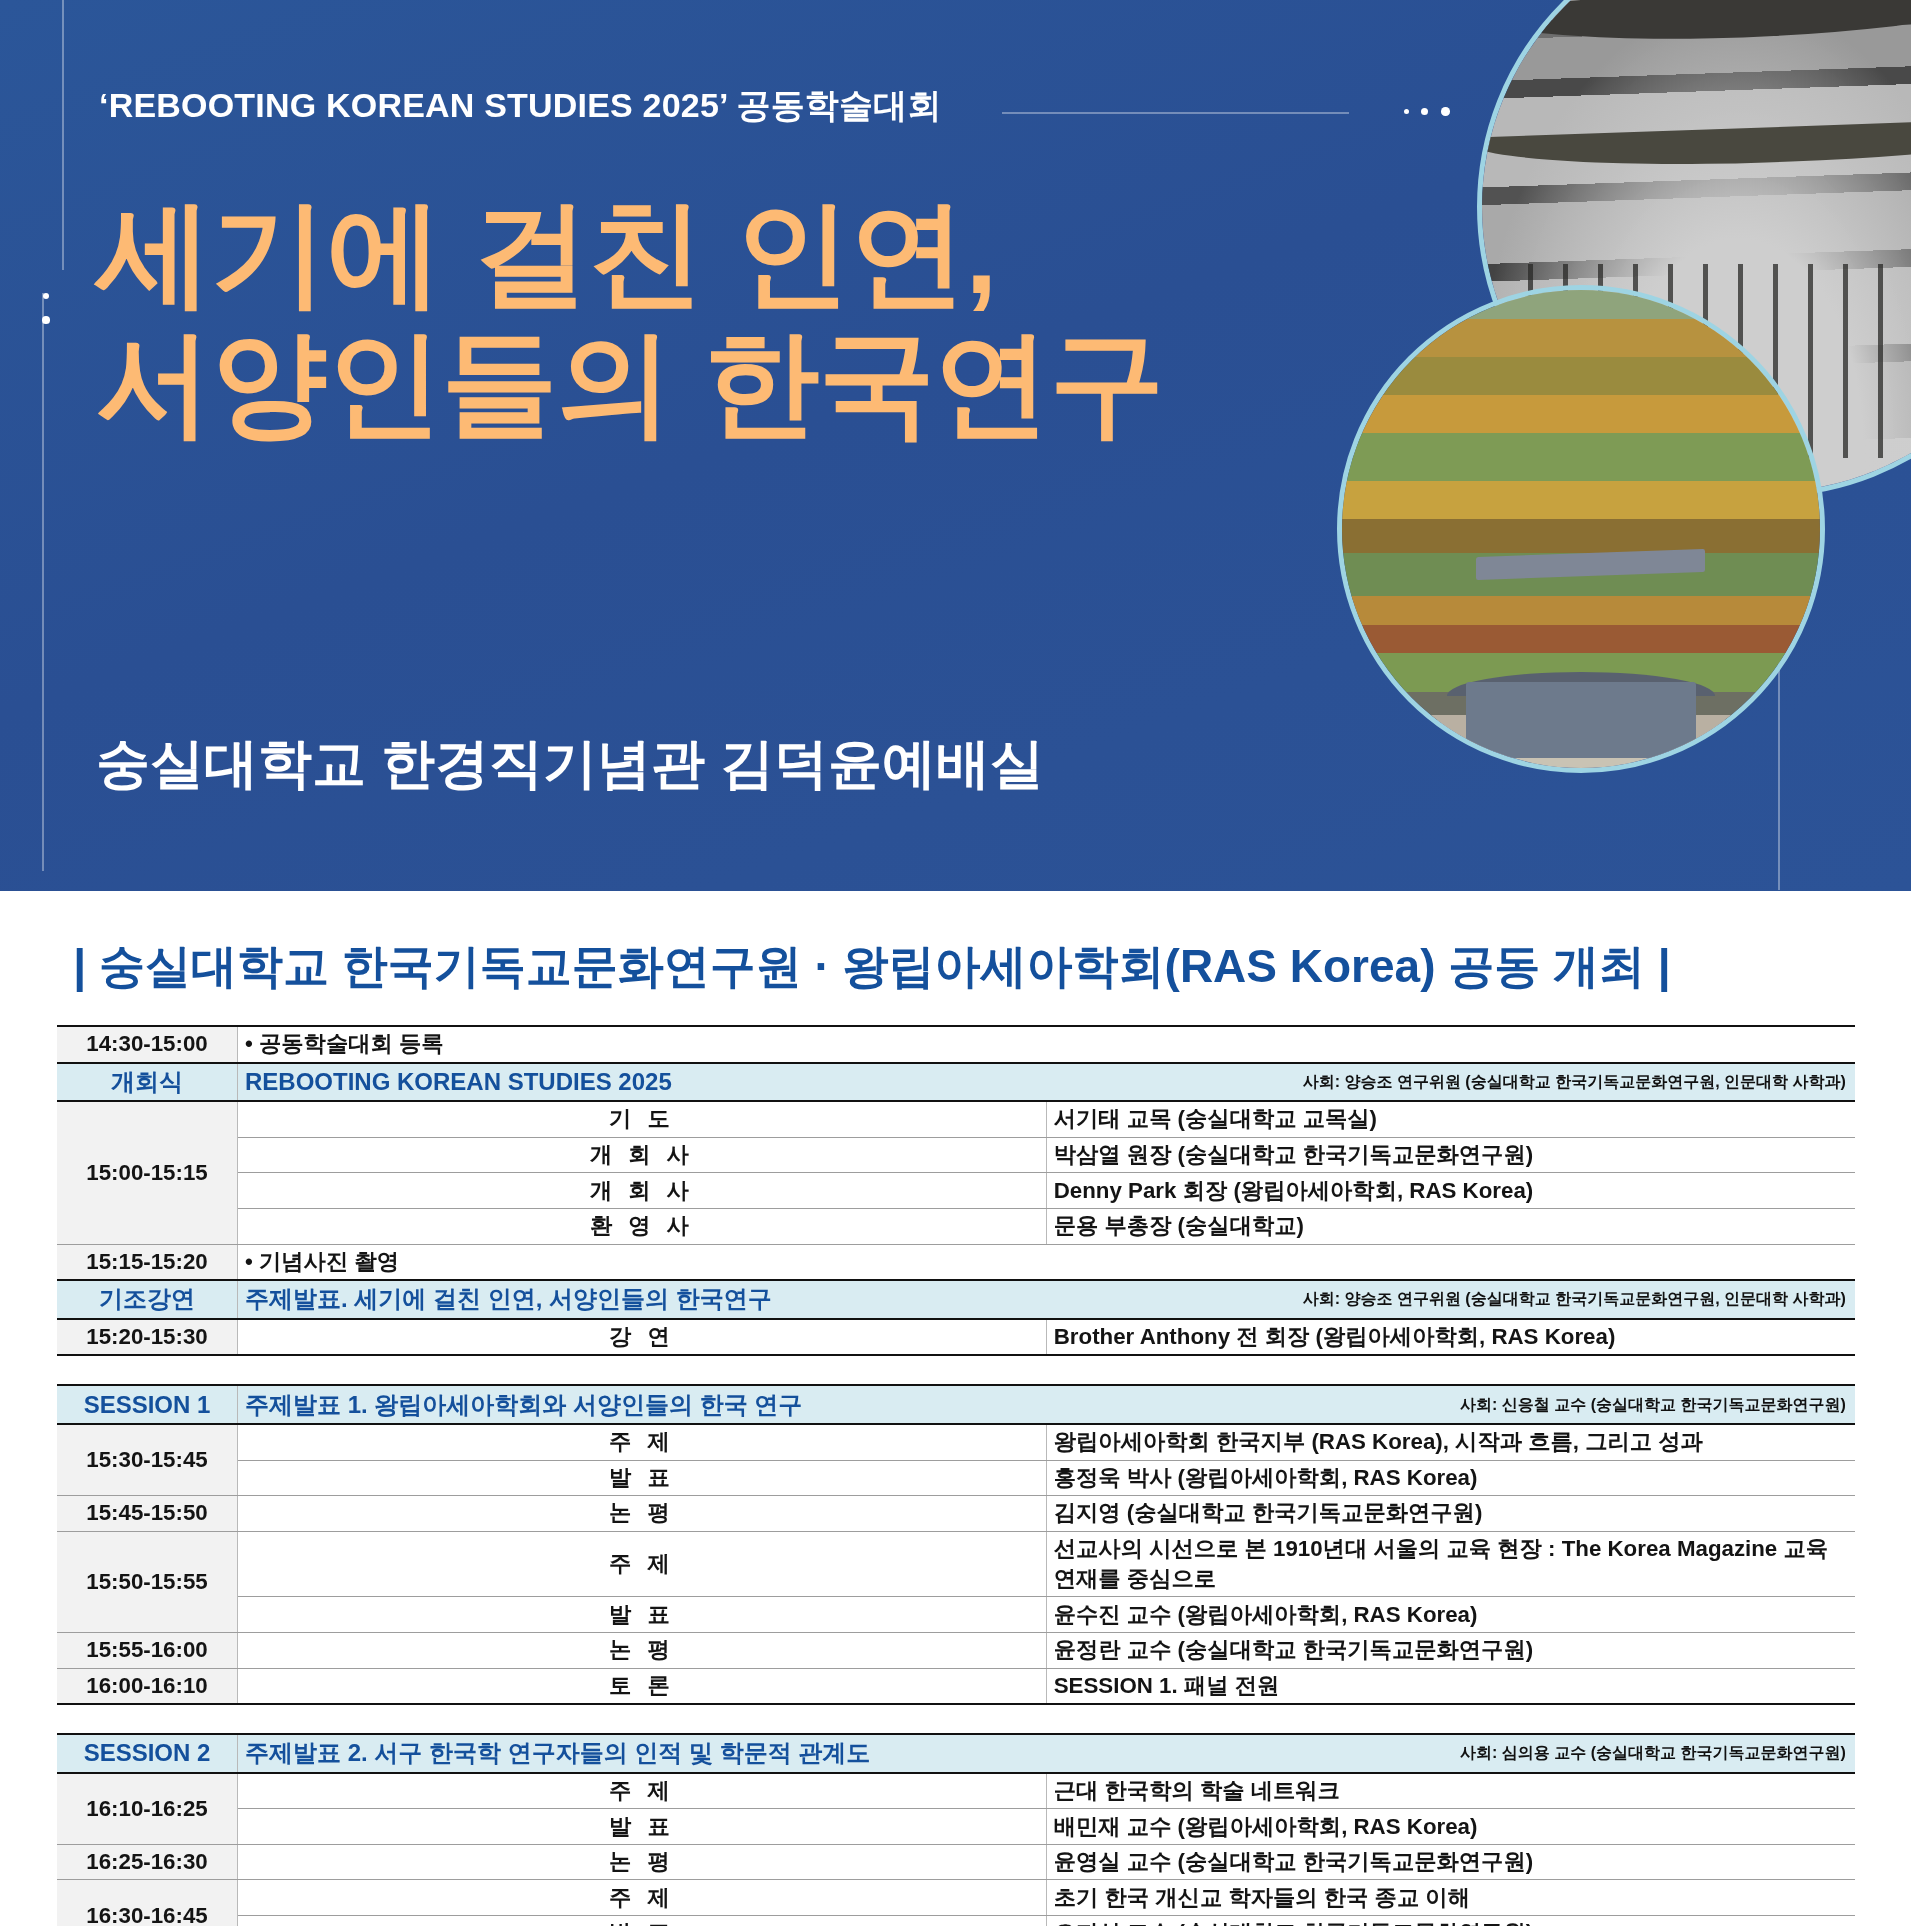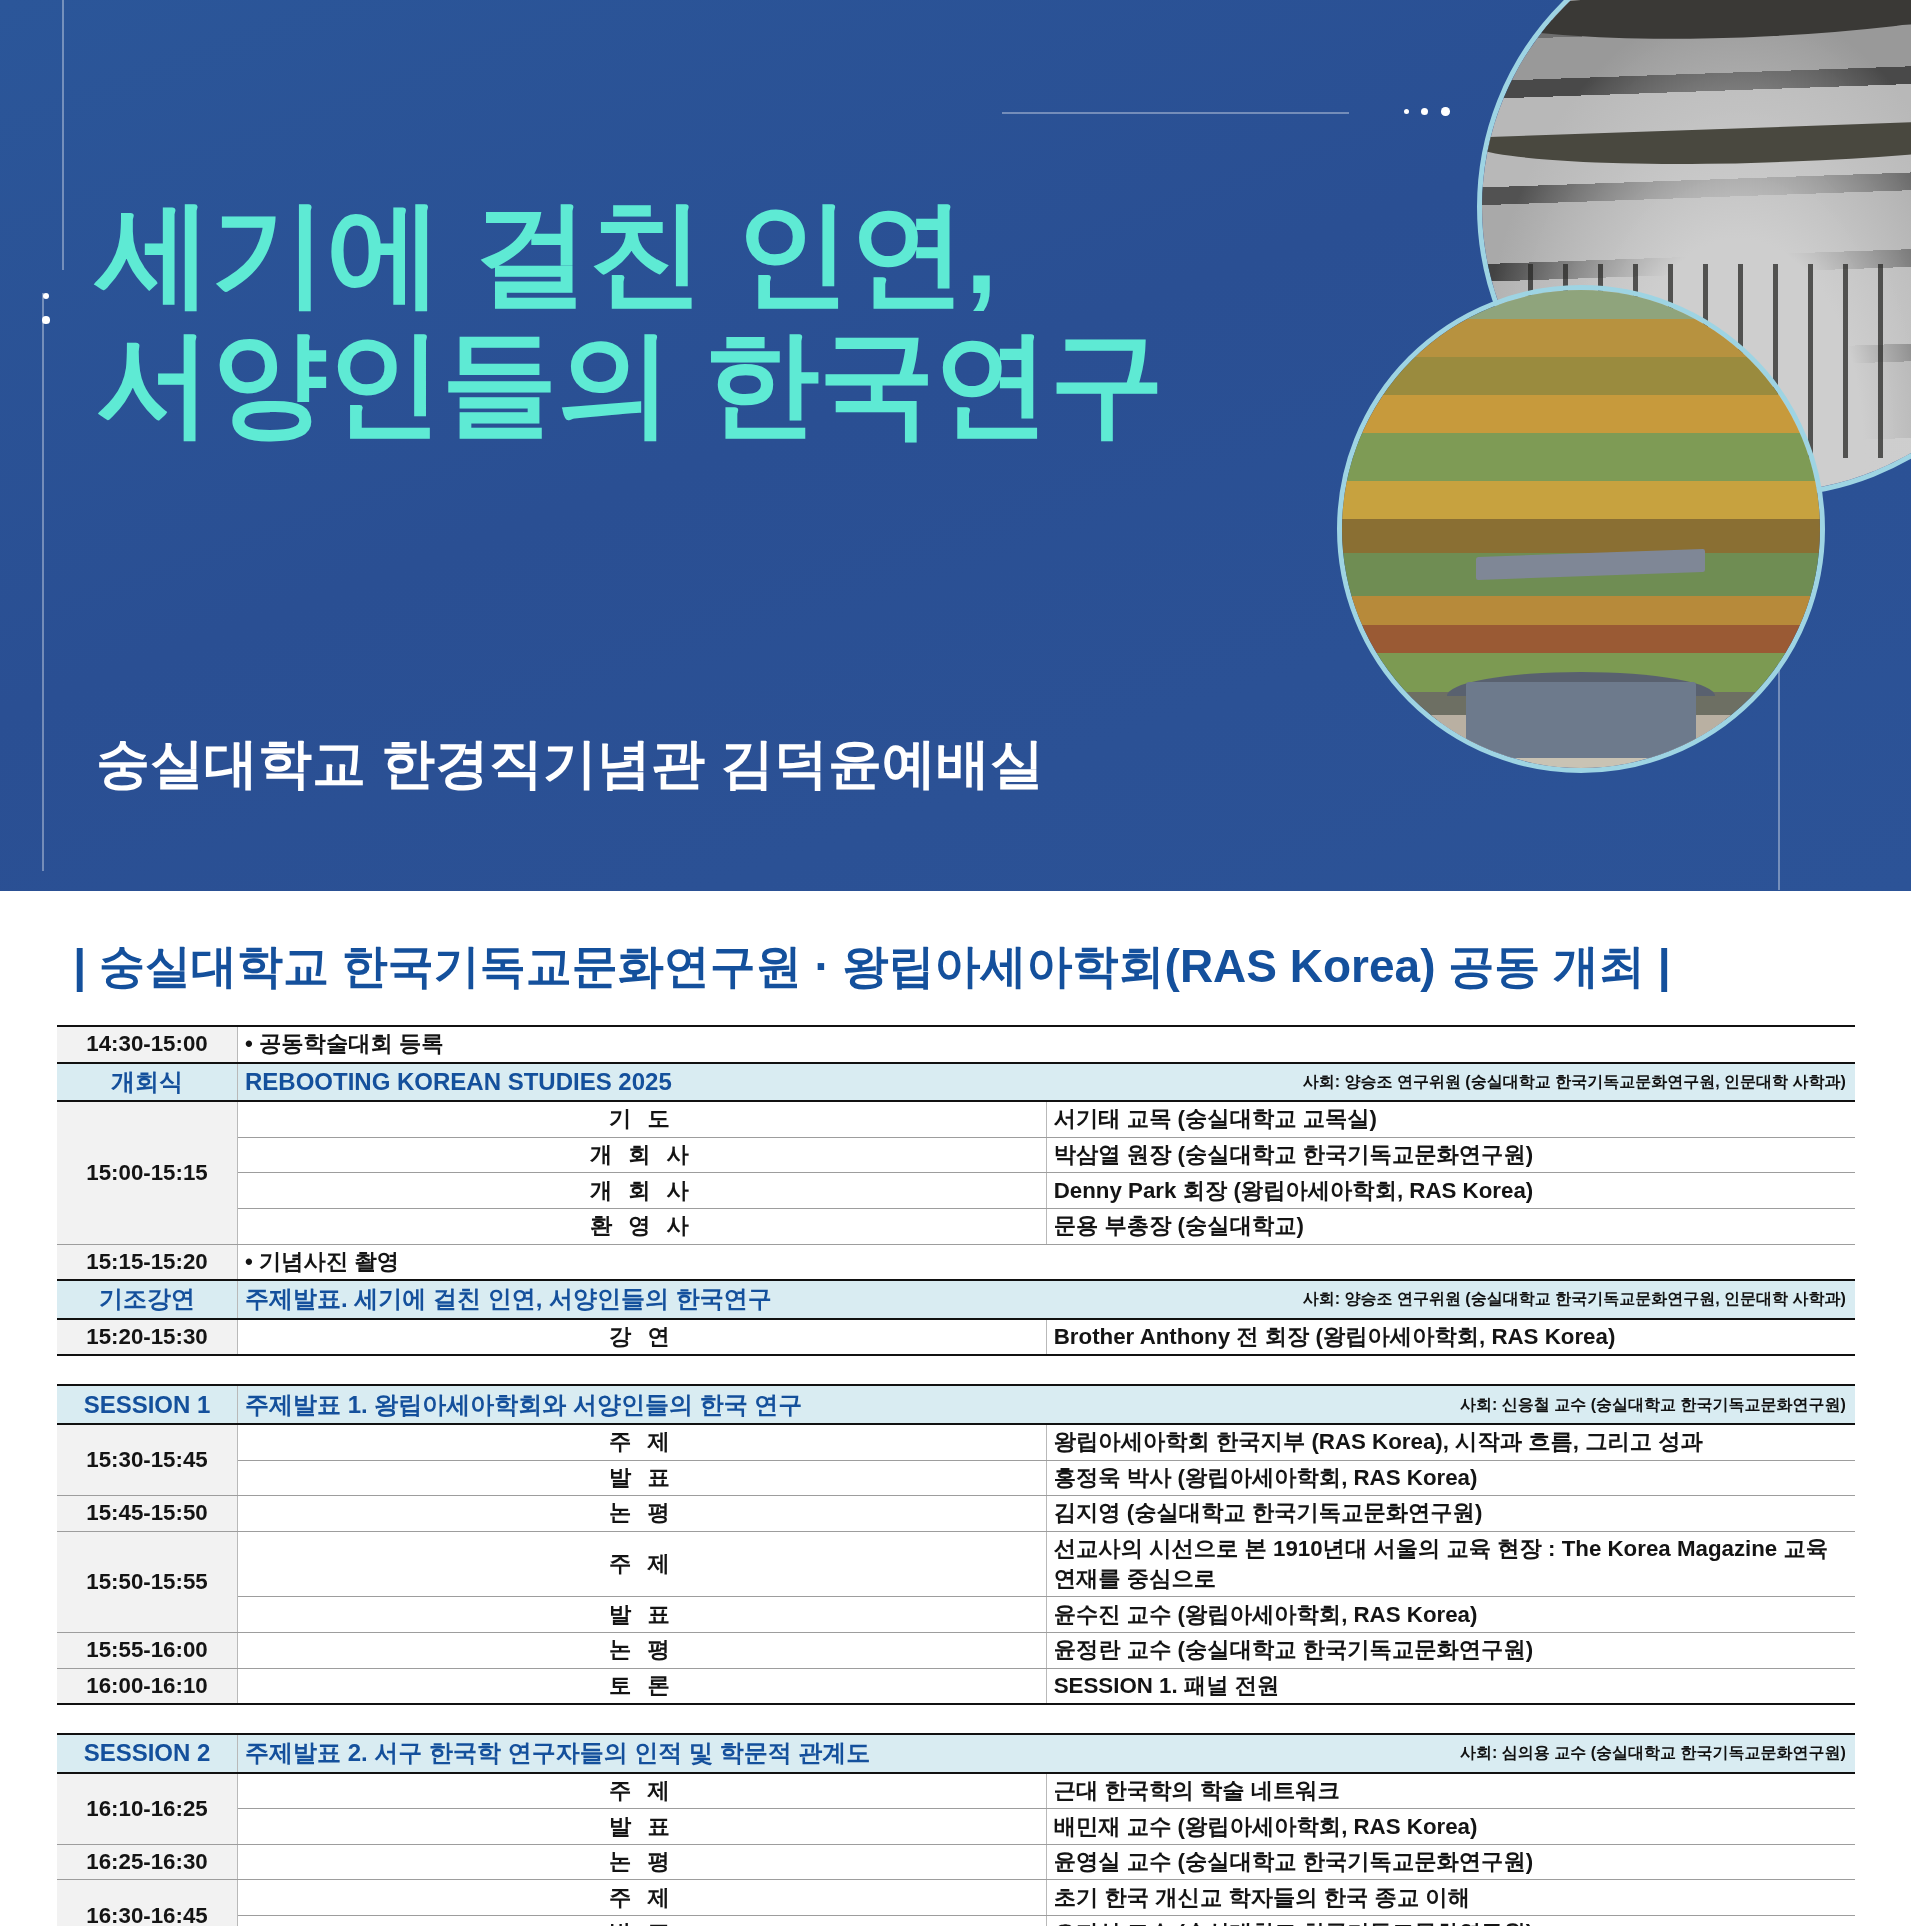--- a/index.html
+++ b/index.html
@@ -52,21 +52,21 @@
         #6d6f63 84% 90%,
         #c9c3b4 90% 100%);}
   .photo-new .ridge{position:absolute;left:28%;top:55%;width:48%;height:23px;background:#7f8796;
     transform:skewY(-2deg);border-radius:2.3px;}
   .photo-new .gate{position:absolute;left:26%;bottom:2%;width:48%;height:16%;background:#6d7a8c;border-radius:3.1px 3.1px 0 0;}
   .photo-new .gateroof{position:absolute;left:22%;bottom:15%;width:56%;height:5%;background:#59616f;border-radius:50%/100% 100% 0 0;}
   .photo-new .wallL{position:absolute;left:2%;bottom:2%;width:26%;height:9%;background:#b9b0a2;}
   .photo-new .wallR{position:absolute;right:2%;bottom:2%;width:26%;height:9%;background:#b9b0a2;}
 
   .kicker{position:absolute;left:99px;top:83px;color:#ffffff;font-size:34px;font-weight:700;letter-spacing:0.2px;white-space:nowrap;}
-  .headline{position:absolute;left:96px;top:189px;color:#5eead4;font-size:116px;font-weight:800;line-height:1.12;letter-spacing:-0.8px;white-space:pre;}
+  .headline{position:absolute;left:96px;top:189px;color:#fdba74;font-size:116px;font-weight:800;line-height:1.12;letter-spacing:-0.8px;white-space:pre;}
   .date-row{position:absolute;left:96px;top:616px;display:flex;align-items:baseline;white-space:nowrap;}
   .date-row .d-white{color:#fff;font-size:62px;font-weight:800;}
   .date-row .d-yellow{color:#f7dd6c;font-size:85px;font-weight:800;margin:0 5.4px;}
   .date-row .d-white2{color:#fff;font-size:62px;font-weight:800;}
   .venue{position:absolute;left:96px;top:728px;color:#ffffff;font-size:54px;font-weight:800;white-space:nowrap;}
 
   
   .subtitle{position:absolute;left:0;top:936px;width:1744px;text-align:center;
     color:#14509c;font-size:46px;font-weight:800;white-space:nowrap;}
 
@@ -126,20 +126,21 @@
     </div>
     <div class="photo photo-new">
       <div class="img"></div>
         <div class="ridge"></div>
         <div class="wallL"></div>
         <div class="wallR"></div>
       <div class="gateroof"></div>
         <div class="gate"></div>
     </div>
 
+    <div class="kicker">‘REBOOTING KOREAN STUDIES 2025’ 공동학술대회</div>
     <div class="headline">세기에 걸친 인연,
 서양인들의 한국연구</div>
 
     <div class="venue">숭실대학교 한경직기념관 김덕윤예배실</div>
   </div>
 
   <div class="subtitle">| 숭실대학교 한국기독교문화연구원 · 왕립아세아학회(RAS Korea) 공동 개최 |</div>
 
   <div class="sched">
     <table class="blk" id="blk1">

